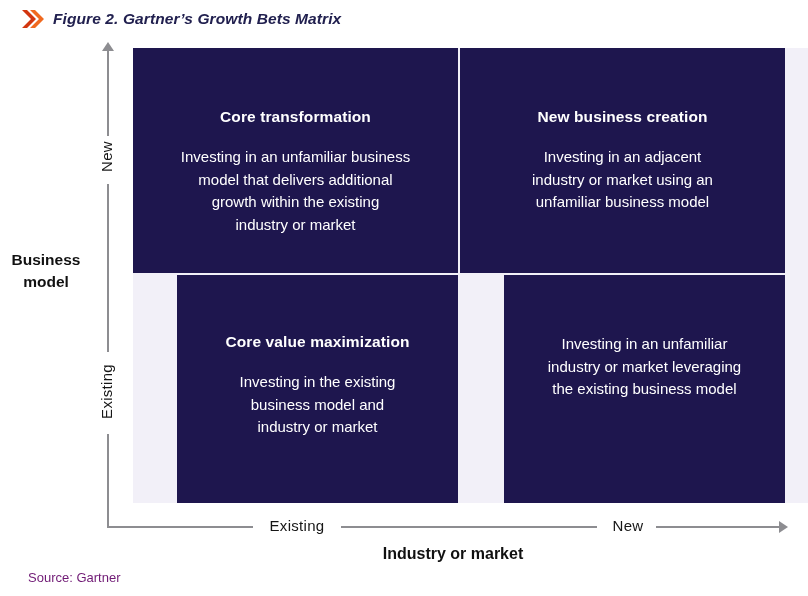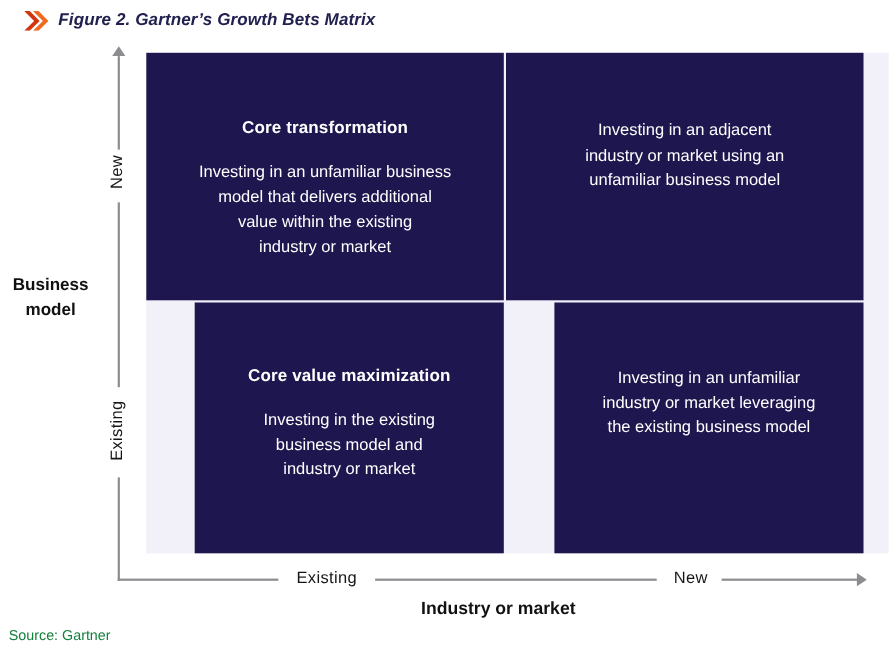--- a/index.html
+++ b/index.html
@@ -138,23 +138,23 @@
     left: 108px; top: 545px;
     width: 690px;
     text-align: center;
     font-size: 16px;
     font-weight: bold;
     color: #111111;
   }
 
   .source-line {
     position: absolute;
-    left: 8px; top: 570px;
+    left: 28px; top: 570px;
     font-size: 13px;
-    color: #15803d;
+    color: #701a75;
     text-align: center;
   }
 </style>
 </head>
 <body>
 
 <div class="canvas">
 
   <div class="title-row">
     <svg class="chevron-icon" width="22" height="18" viewBox="0 0 22 18" aria-hidden="true">
@@ -162,24 +162,25 @@
       <polygon points="8,0 13,0 22,9 13,18 8,18 17,9" fill="#f0691f"></polygon>
     </svg>
     <div class="figure-title">Figure 2. Gartner’s Growth Bets Matrix</div>
   </div>
 
   <div class="matrix">
     <div class="quadrant top">
       <div class="quadrant-title">Core transformation</div>
       <div class="quadrant-desc">Investing in an unfamiliar business
 model that delivers additional
-value within the existing
+growth within the existing
 industry or market</div>
     </div>
     <div class="quadrant top">
+      <div class="quadrant-title">New business creation</div>
       <div class="quadrant-desc">Investing in an adjacent
 industry or market using an
 unfamiliar business model</div>
     </div>
     <div class="quadrant bottom">
       <div class="quadrant-title">Core value maximization</div>
       <div class="quadrant-desc">Investing in the existing
 business model and
 industry or market</div>
     </div>

